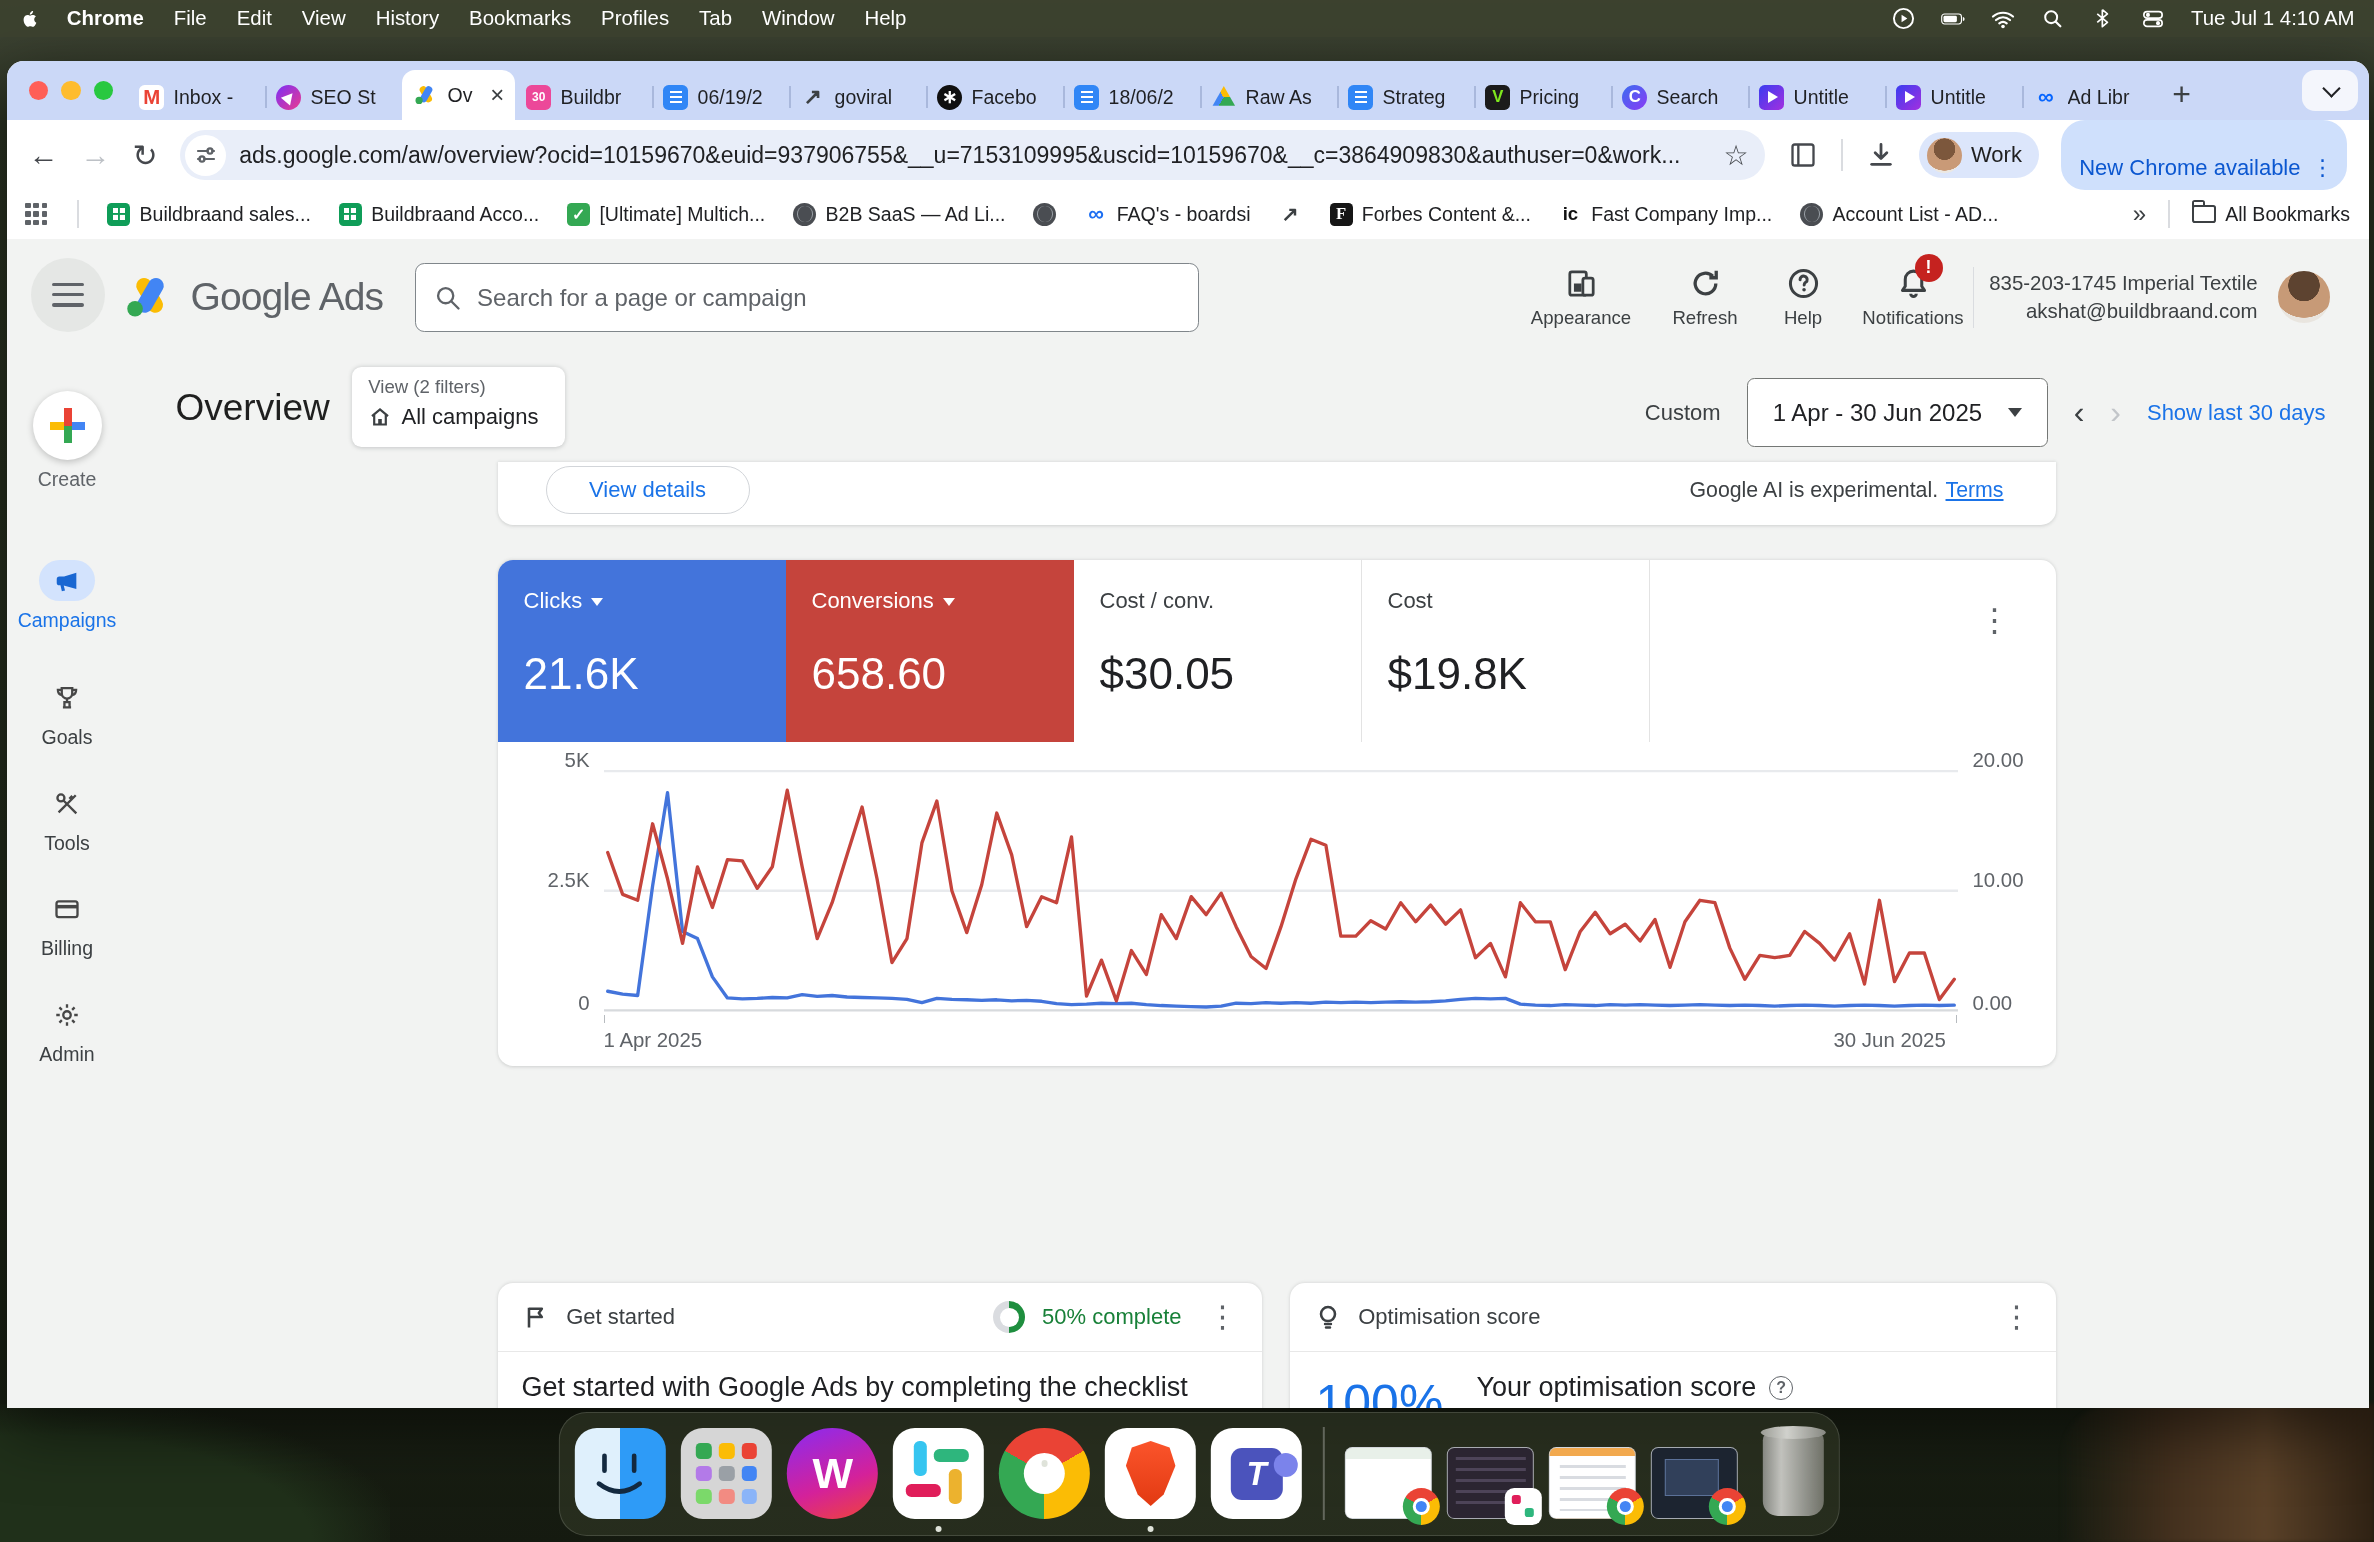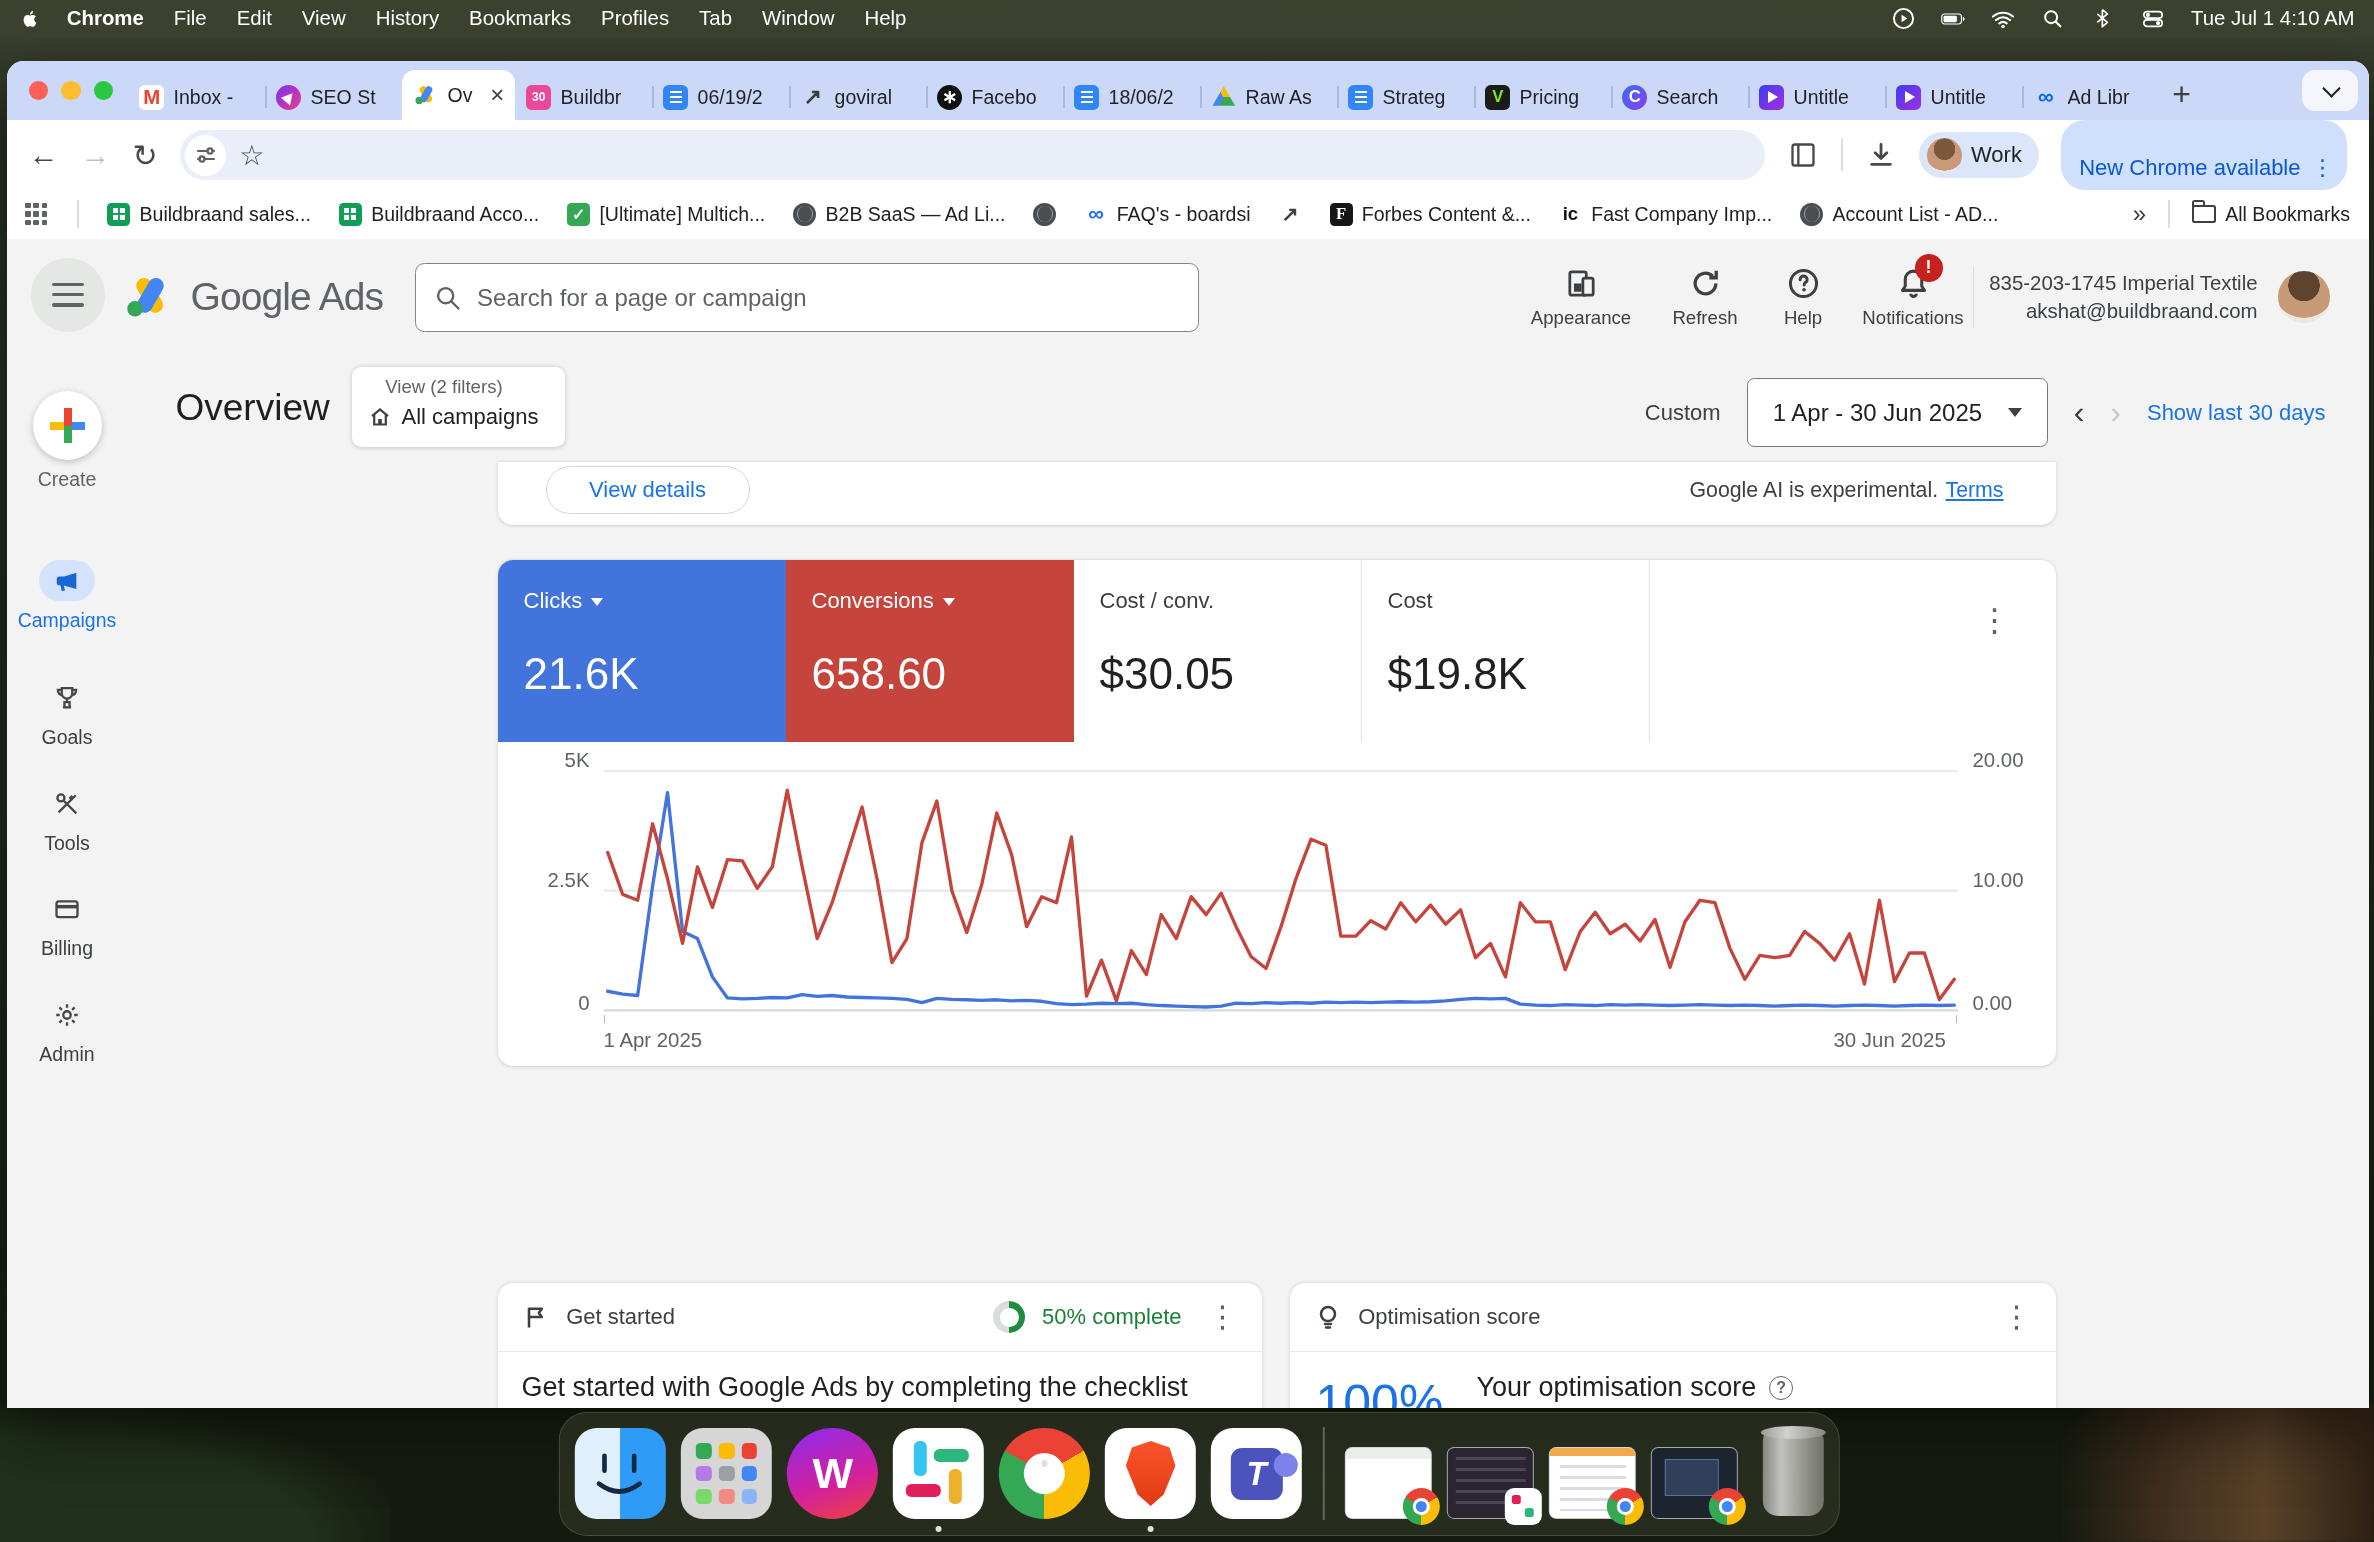--- a/index.html
+++ b/index.html
@@ -140,21 +140,21 @@
     background:linear-gradient(90deg,#fbbc05 0 50%,#4285f4 50%); }
   .gplus::after { content:""; position:absolute; left:14px; top:0; width:8.3px; height:35px;
     background:linear-gradient(180deg,#ea4335 0 50%,#34a853 50%); }
   .railpill { width:56px; height:41px; border-radius:20.4px; display:flex; align-items:center; justify-content:center; }
   .railpill.on { background:#d3e3fd; }
 
   
   .ov-title { position:absolute; left:169px; top:327px; font-size:37px; color:#1f1f1f; font-weight:400; }
   .viewchip { position:absolute; left:345px; top:306px; width:213px; height:80px; background:#fff; border-radius:9.3px;
     box-shadow:0 0.9px 4.6px rgba(60,64,67,.25); padding:9.3px 16.7px; }
-  .viewchip .vc1 { font-size:18.6px; color:#5f6368;margin-left:17px; }
+  .viewchip .vc1 { font-size:18.6px; color:#5f6368; }
   .viewchip .vc2 { font-size:22px; color:#202124; display:flex; align-items:center; gap:9.3px; margin-top:5.6px; }
   .rangebar { position:absolute; right:43px; top:317px; display:flex; align-items:center; gap:26px; }
   .rangelabel { font-size:22px; color:#3c4043; }
   .datebox { width:301px; height:69px; border:1.9px solid #747775; border-radius:7.4px; background:#fff;
     display:flex; align-items:center; padding:0 25px; gap:15px; }
   .datebox .dtext { font-size:24px; color:#202124; flex:1; }
   .tri-down { width:0; height:0; border-left:7.4px solid transparent; border-right:7.4px solid transparent; border-top:9.3px solid #3c4043; }
   .chev { font-size:32px; color:#3c4043; }
   .chev.dis { color:#c2c5c9; }
   .showlast { font-size:22px; color:#1a73e8; white-space:nowrap; }
@@ -423,20 +423,21 @@
     <span class="nav-ar fwd">→</span>
     <span class="nav-ar">↻</span>
     <div class="urlpill">
       <span class="url-tune">
         <svg viewBox="0 0 24 24" width="24" height="24">
             <path d="M4 8h10M18 8h2M4 16h2M10 16h10" stroke="#5f6368" stroke-width="2.2" stroke-linecap="round"></path>
             <circle cx="16" cy="8" r="2.6" fill="none" stroke="#5f6368" stroke-width="2.2"></circle>
             <circle cx="8" cy="16" r="2.6" fill="none" stroke="#5f6368" stroke-width="2.2"></circle>
           </svg>
       </span>
+      <span class="urltext">ads.google.com/aw/overview?ocid=10159670&amp;euid=937906755&amp;__u=7153109995&amp;uscid=10159670&amp;__c=3864909830&amp;authuser=0&amp;work...</span>
       <span class="star">☆</span>
     </div>
     <span class="tb-ic">
       <svg viewBox="0 0 24 24" width="28" height="28">
           <path d="M8 3h11a2 2 0 012 2v14a2 2 0 01-2 2H8M8 3H5a2 2 0 00-2 2v14a2 2 0 002 2h3M8 3v18" fill="none" stroke="#45484d" stroke-width="2"></path>
         </svg>
     </span>
     <span class="tb-div"></span>
     <span class="tb-ic">
       <svg viewBox="0 0 24 24" width="28" height="28">

